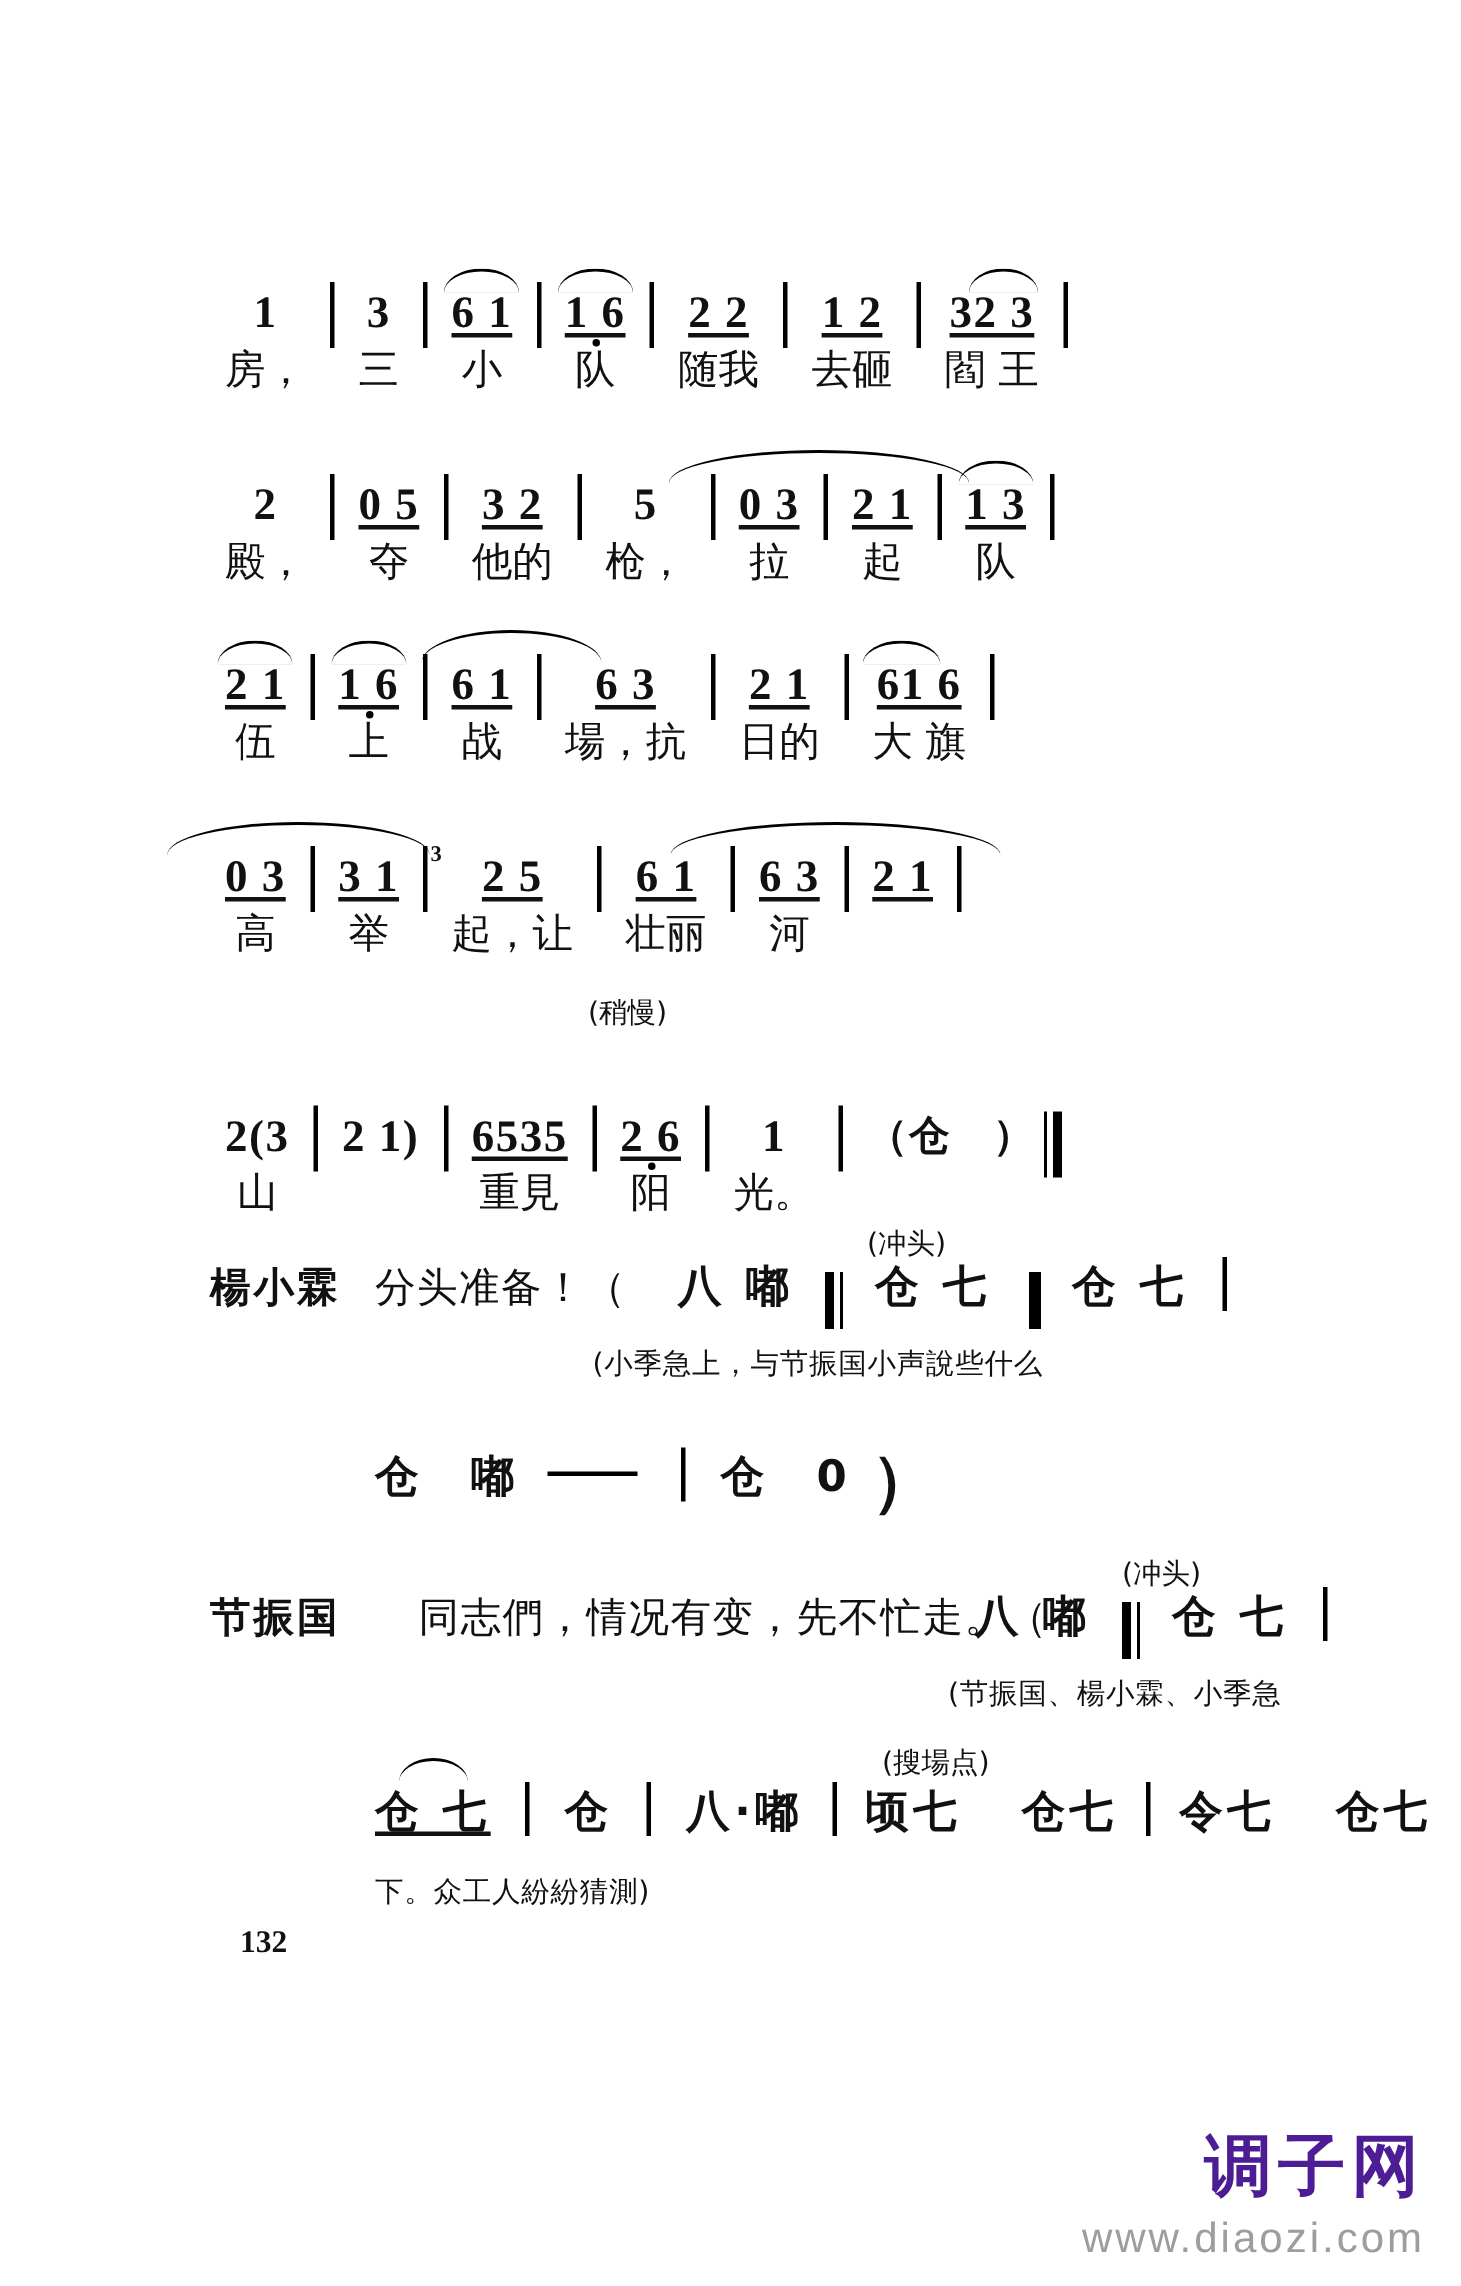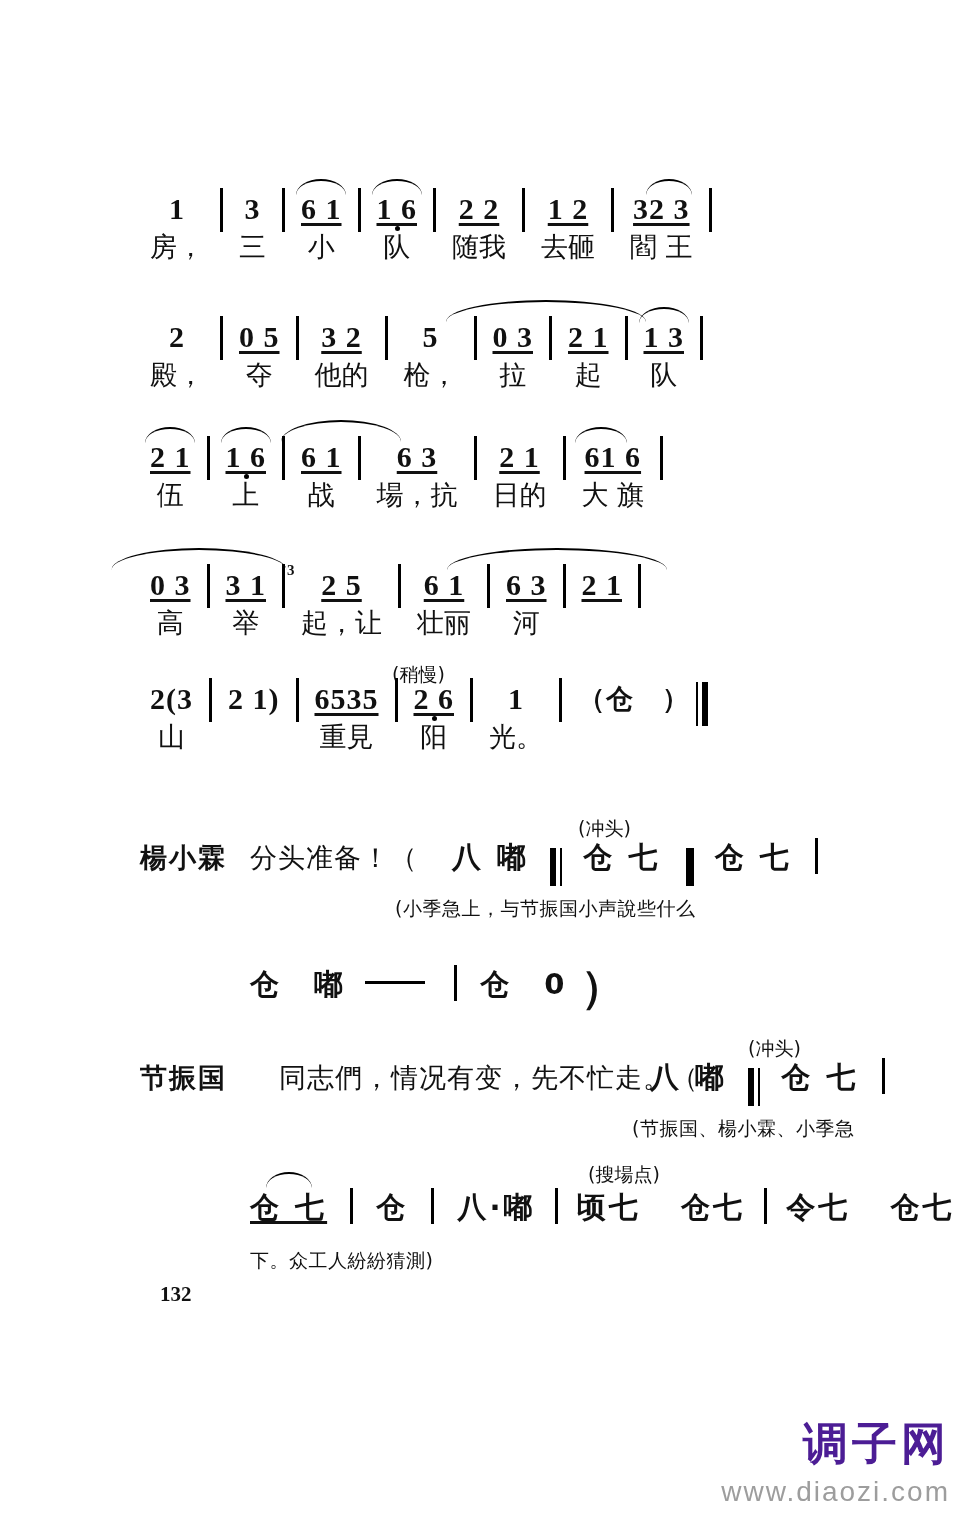--- a/index.html
+++ b/index.html
@@ -360,21 +360,21 @@
       <div class="cell">
         <div class="num u">2 1</div>
         <div class="lyr"></div>
       </div>
     </div>
     <span class="bar"></span>
   </div>
 
   <div class="annot" style="left:392px;top:662px;">(稍慢)</div>
 
-  <div class="sys" style="left:148px; top:682px;">
+  <div class="sys" style="left:148px; top:741px;">
     <div class="meas">
       <div class="cell">
         <div class="num">2(3</div>
         <div class="lyr">山</div>
       </div>
     </div>
     <span class="bar"></span>
     <div class="meas">
       <div class="cell">
         <div class="num">2 1)</div>

